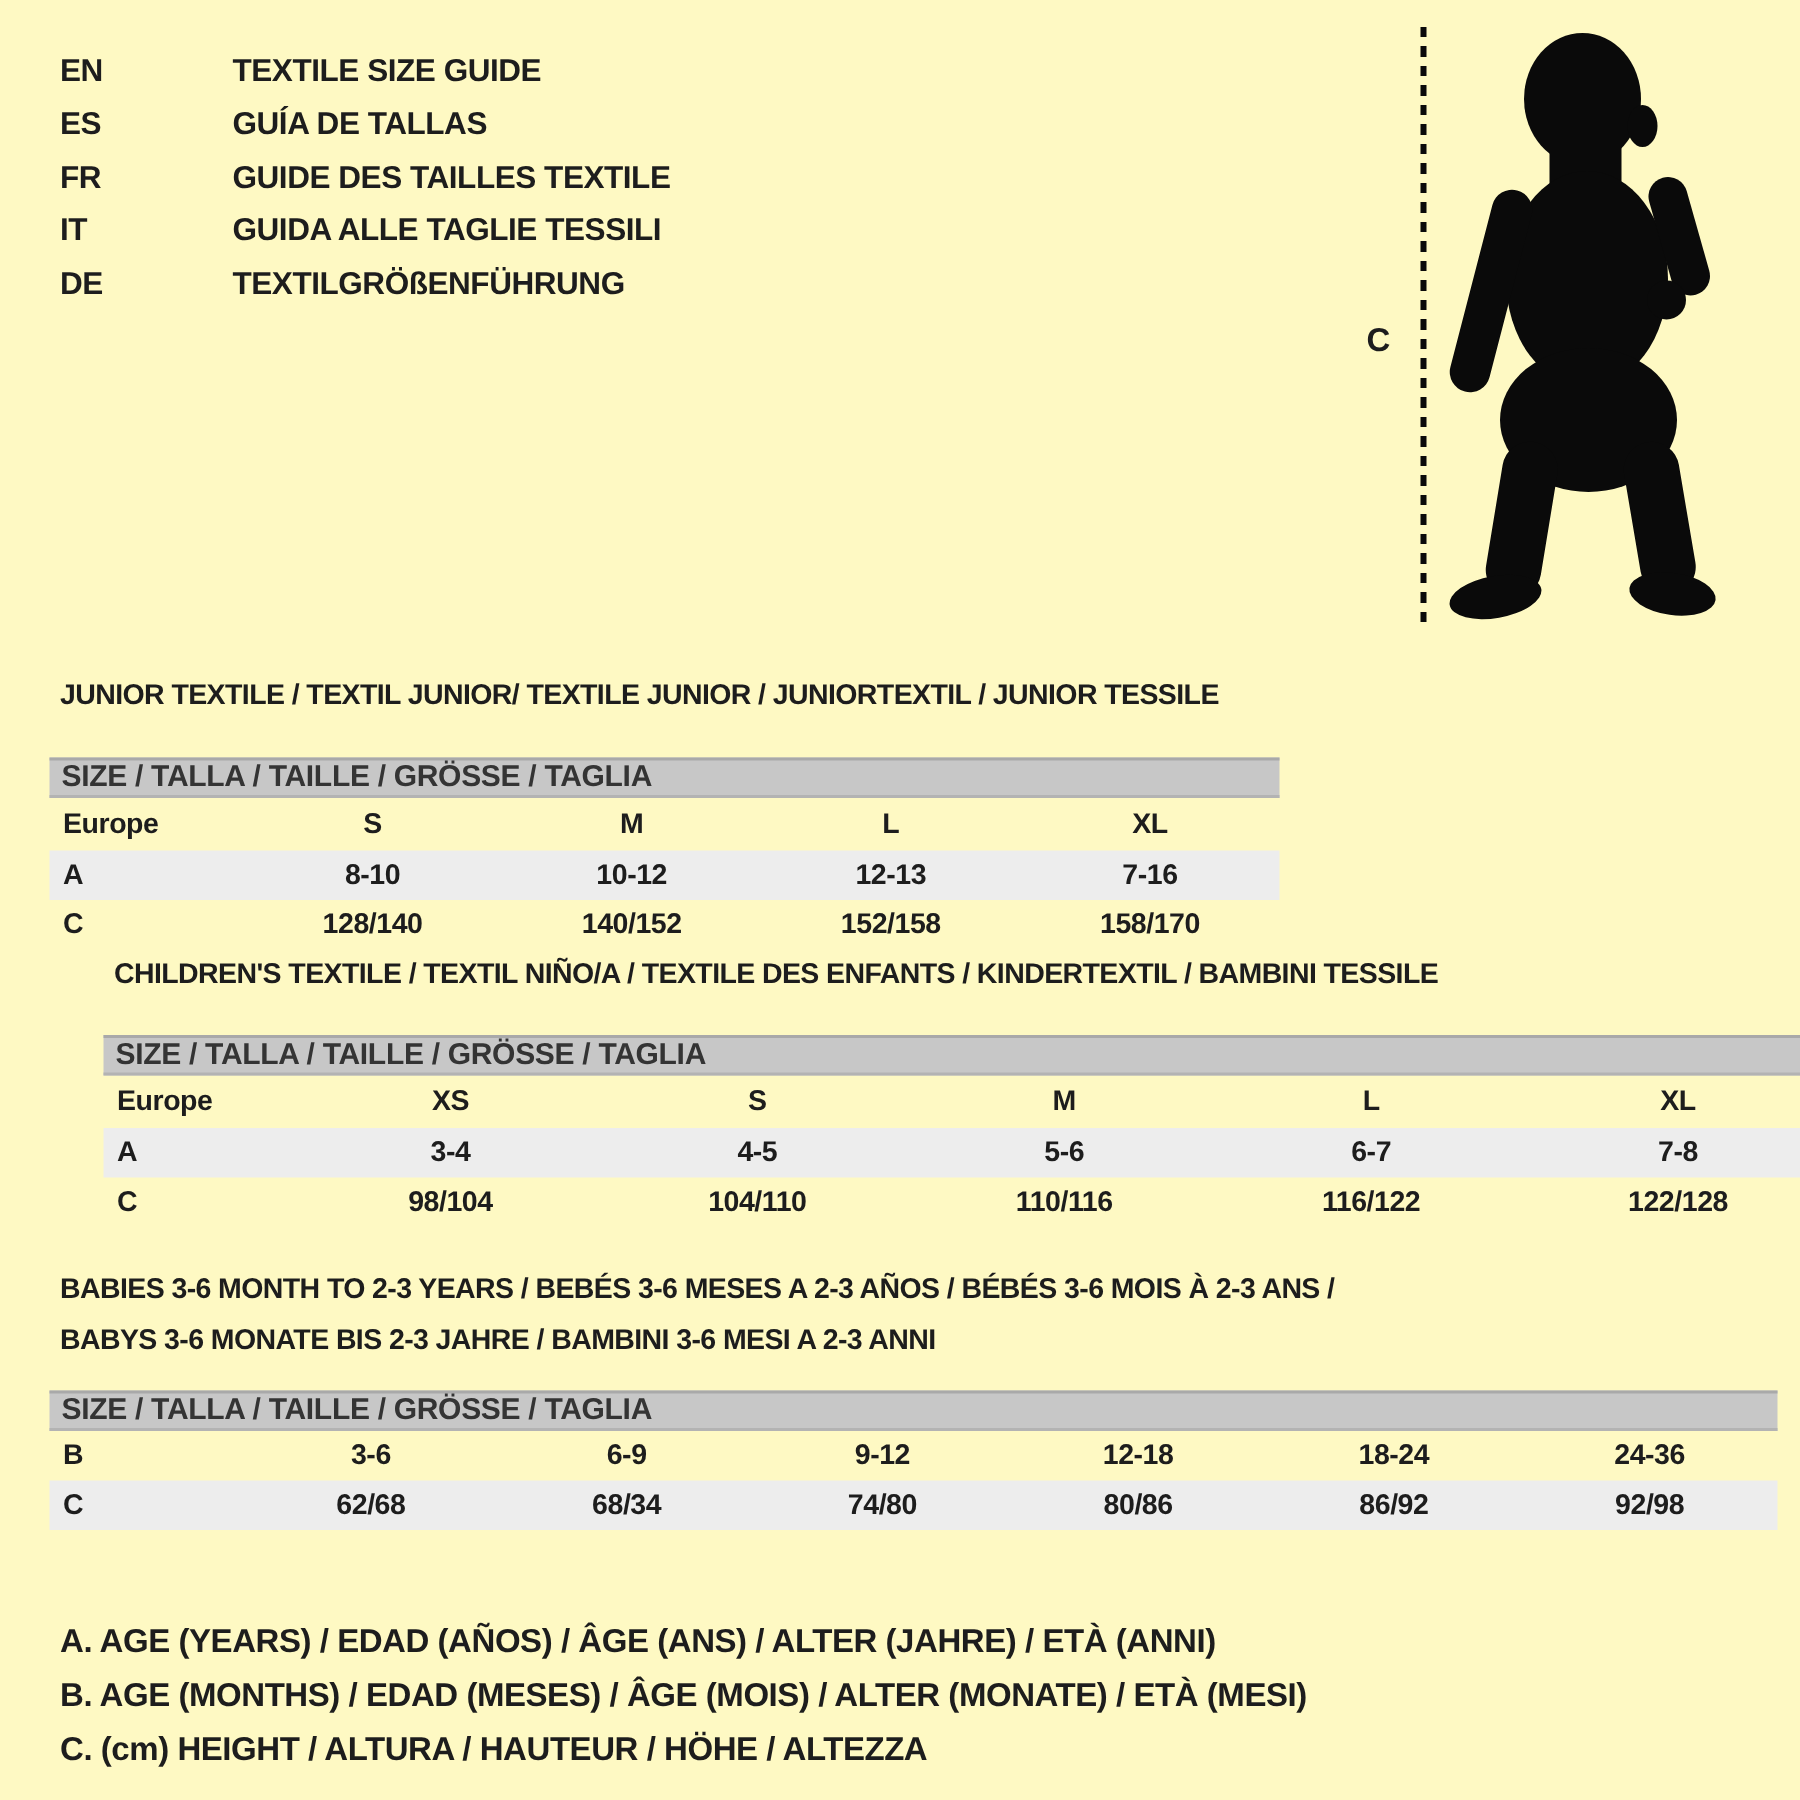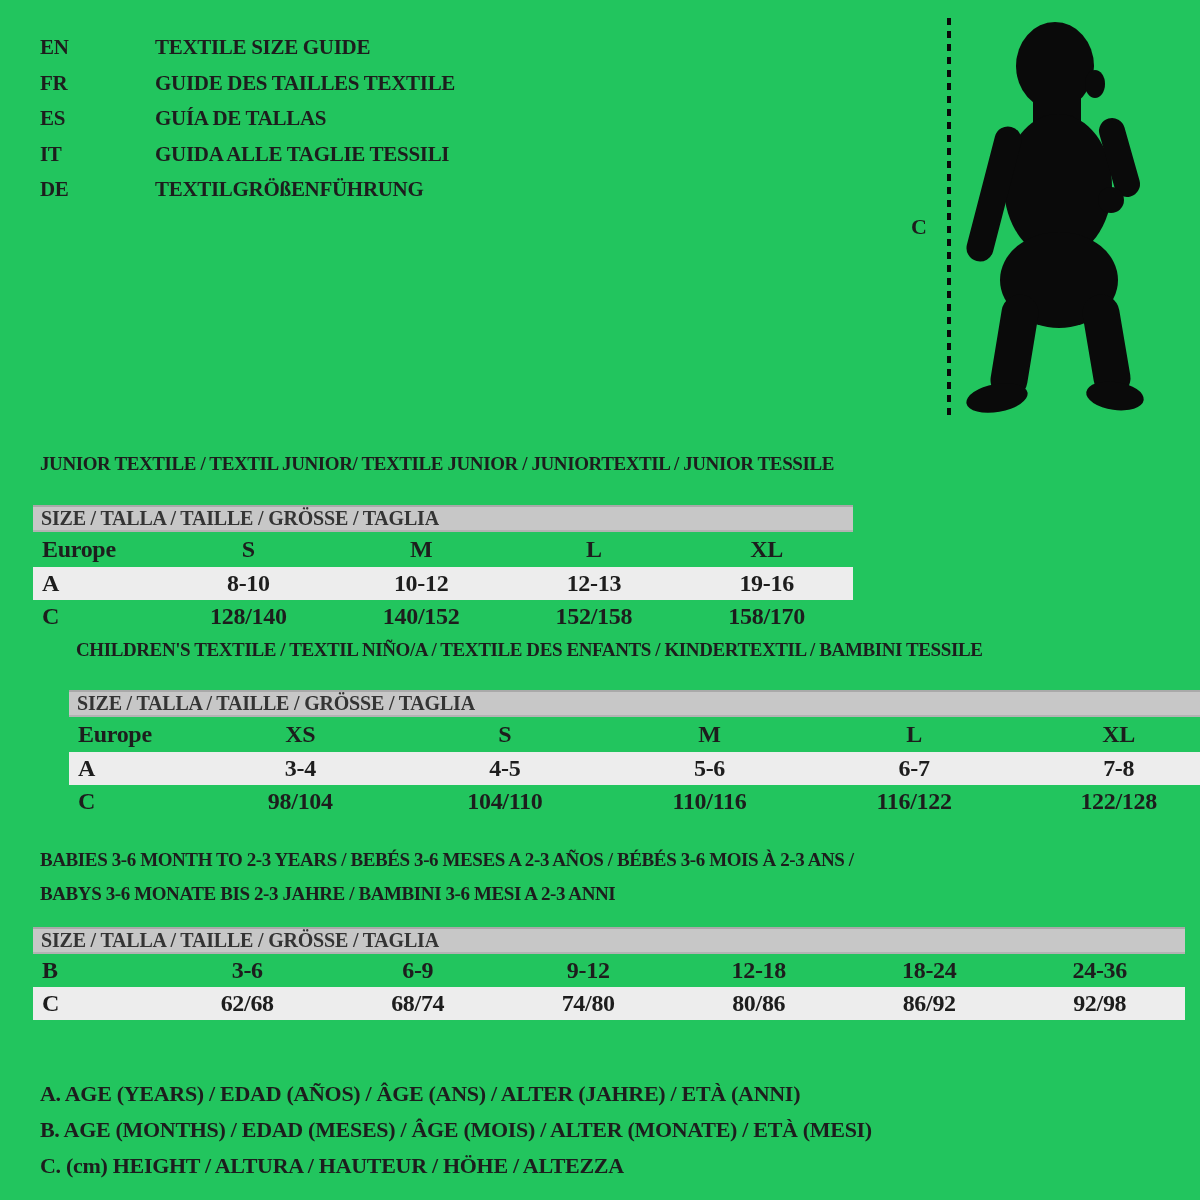--- a/index.html
+++ b/index.html
@@ -1,18 +1,18 @@
 <!DOCTYPE html>
 <html><head>
 <meta charset="utf-8">
 <style>
   html, body { margin:0; padding:0; background:#ffffff; }
   .page {
-    position:relative; width:1200px; height:1200px; background:#22c55e;
-    font-family:Liberation Serif, serif; color:var(--text,#1d1d1d);
+    position:relative; width:1200px; height:1200px; background:#fef9c3;
+    font-family:Liberation Sans, sans-serif; color:var(--text,#1d1d1d);
     overflow:hidden;
   }
 
   
   .lang-list { position:absolute; left:40px; top:30px; }
   .lang-row  { display:flex; align-items:center; height:35.5px; }
   .lang-code { width:78px; font-size:21px; font-weight:bold; letter-spacing:-0.3px; }
   .lang-label{ font-size:21px; font-weight:bold; letter-spacing:-0.3px;margin-left:37px; }
 
   
@@ -42,21 +42,21 @@
     background:var(--bar,#c7c7c7);
     border-top:2px solid var(--bar-border,#a9a9a9);
     border-bottom:2px solid #b3b3b3;
     display:flex; align-items:flex-start; padding-left:8px;
     font-size:20px; font-weight:bold; color:#343434; letter-spacing:-0.2px;
   }
   #section-children .size-bar { margin-top:28px; }
   #section-babies  .size-bar { margin-top:16px; }
 
   .trow { display:flex; align-items:center; height:33px;
-          font-size:24px; font-weight:bold; letter-spacing:-0.3px; }
+          font-size:19px; font-weight:bold; letter-spacing:-0.3px; }
   .trow.head { height:35px; }
   .trow.shaded { background:var(--shade,#ededed); }
   .cell { flex:1; text-align:center; }
   .cell.rowlabel { flex:0 0 120px; text-align:left; padding-left:9px; }
 
   #section-junior   { top:452px; }
   #section-children { top:638px;margin-left:36px; }
   #section-babies   { top:843px; }
 
   
@@ -67,26 +67,26 @@
 <body>
 
 <div class="page" style="--text: #1d1d1d; --bar: #c7c7c7; --bar-border: #a9a9a9; --shade: #ededed; --sil: #0a0a0a;">
 
   <div class="lang-list">
     <div class="lang-row">
       <span class="lang-code">EN</span>
       <span class="lang-label">TEXTILE SIZE GUIDE</span>
     </div>
     <div class="lang-row">
+      <span class="lang-code">ES</span>
+      <span class="lang-label">GUÍA DE TALLAS</span>
+    </div>
+    <div class="lang-row">
       <span class="lang-code">FR</span>
       <span class="lang-label">GUIDE DES TAILLES TEXTILE</span>
-    </div>
-    <div class="lang-row">
-      <span class="lang-code">ES</span>
-      <span class="lang-label">GUÍA DE TALLAS</span>
     </div>
     <div class="lang-row">
       <span class="lang-code">IT</span>
       <span class="lang-label">GUIDA ALLE TAGLIE TESSILI</span>
     </div>
     <div class="lang-row">
       <span class="lang-code">DE</span>
       <span class="lang-label">TEXTILGRÖßENFÜHRUNG</span>
     </div>
   </div>
@@ -124,21 +124,21 @@
             <div class="cell">S</div>
             <div class="cell">M</div>
             <div class="cell">L</div>
             <div class="cell">XL</div>
           </div>
           <div class="trow shaded">
             <div class="cell rowlabel">A</div>
             <div class="cell">8-10</div>
             <div class="cell">10-12</div>
             <div class="cell">12-13</div>
-            <div class="cell">19-16</div>
+            <div class="cell">7-16</div>
           </div>
           <div class="trow">
             <div class="cell rowlabel">C</div>
             <div class="cell">128/140</div>
             <div class="cell">140/152</div>
             <div class="cell">152/158</div>
             <div class="cell">158/170</div>
           </div>
         </div>
     </div>
@@ -196,21 +196,21 @@
             <div class="cell">3-6</div>
             <div class="cell">6-9</div>
             <div class="cell">9-12</div>
             <div class="cell">12-18</div>
             <div class="cell">18-24</div>
             <div class="cell">24-36</div>
           </div>
           <div class="trow shaded">
             <div class="cell rowlabel">C</div>
             <div class="cell">62/68</div>
-            <div class="cell">68/74</div>
+            <div class="cell">68/34</div>
             <div class="cell">74/80</div>
             <div class="cell">80/86</div>
             <div class="cell">86/92</div>
             <div class="cell">92/98</div>
           </div>
         </div>
     </div>
   </div>
 
   <div class="legend">

